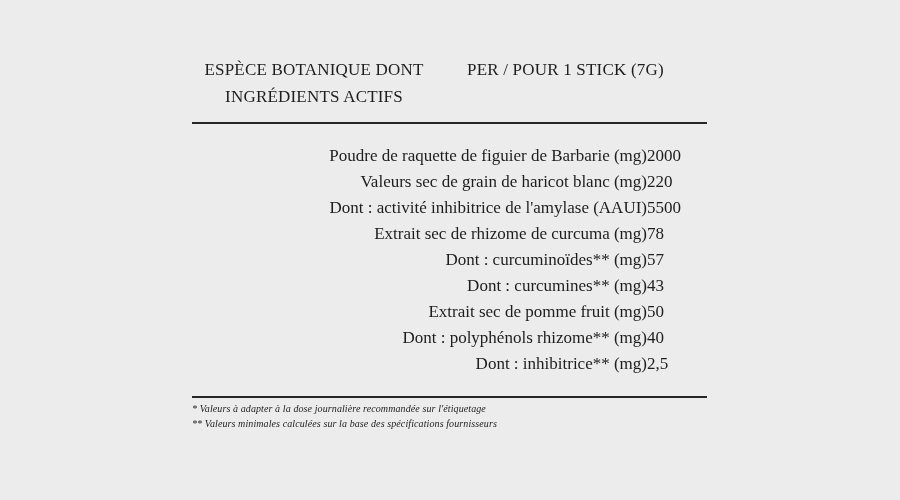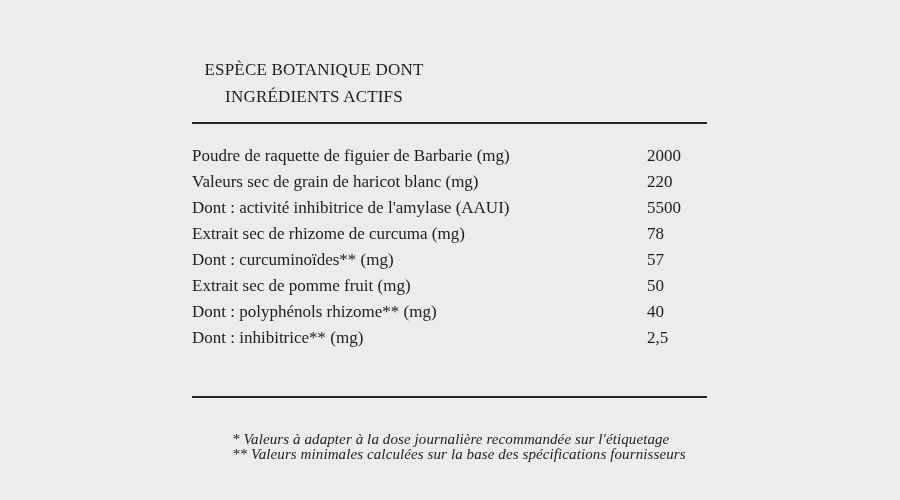--- a/index.html
+++ b/index.html
@@ -45,46 +45,47 @@
     left: 192px;
     top: 143px;
     width: 515px;
     font-size: 17px;
   }
   .row {
     display: flex;
     height: 26px;
     line-height: 26px;
     white-space: nowrap;
+    text-align: right;
   }
   .row-label { flex: none; width: 455px; }
   .row-value { flex: none; }
   .footnotes {
     position: absolute;
     left: 192px;
-    top: 432px;
+    top: 402px;
     width: 515px;
-    font-size: 15px;
+    font-size: 10px;
     font-style: italic;
     line-height: 14.5px;
     letter-spacing: 0.1px;
     color: #222222;
-    margin-left: 40px;
   }
 </style>
 </head>
 <body>
 
 <div class="canvas">
 
   <div class="table-header">
     <div class="header-col1">
       <div>ESPÈCE BOTANIQUE DONT</div>
       <div>INGRÉDIENTS ACTIFS</div>
     </div>
+    <div class="header-col2">PER / POUR 1 STICK (7G)</div>
   </div>
 
   <div class="rule rule-top"></div>
 
   <div class="rows">
     <div class="row">
       <span class="row-label">Poudre de raquette de figuier de Barbarie (mg)</span>
       <span class="row-value">2000</span>
     </div>
     <div class="row">
@@ -97,20 +98,24 @@
     </div>
     <div class="row">
       <span class="row-label">Extrait sec de rhizome de curcuma (mg)</span>
       <span class="row-value">78</span>
     </div>
     <div class="row">
       <span class="row-label">Dont : curcuminoïdes** (mg)</span>
       <span class="row-value">57</span>
     </div>
     <div class="row">
+      <span class="row-label">Dont : curcumines** (mg)</span>
+      <span class="row-value">43</span>
+    </div>
+    <div class="row">
       <span class="row-label">Extrait sec de pomme fruit (mg)</span>
       <span class="row-value">50</span>
     </div>
     <div class="row">
       <span class="row-label">Dont : polyphénols rhizome** (mg)</span>
       <span class="row-value">40</span>
     </div>
     <div class="row">
       <span class="row-label">Dont : inhibitrice** (mg)</span>
       <span class="row-value">2,5</span>

